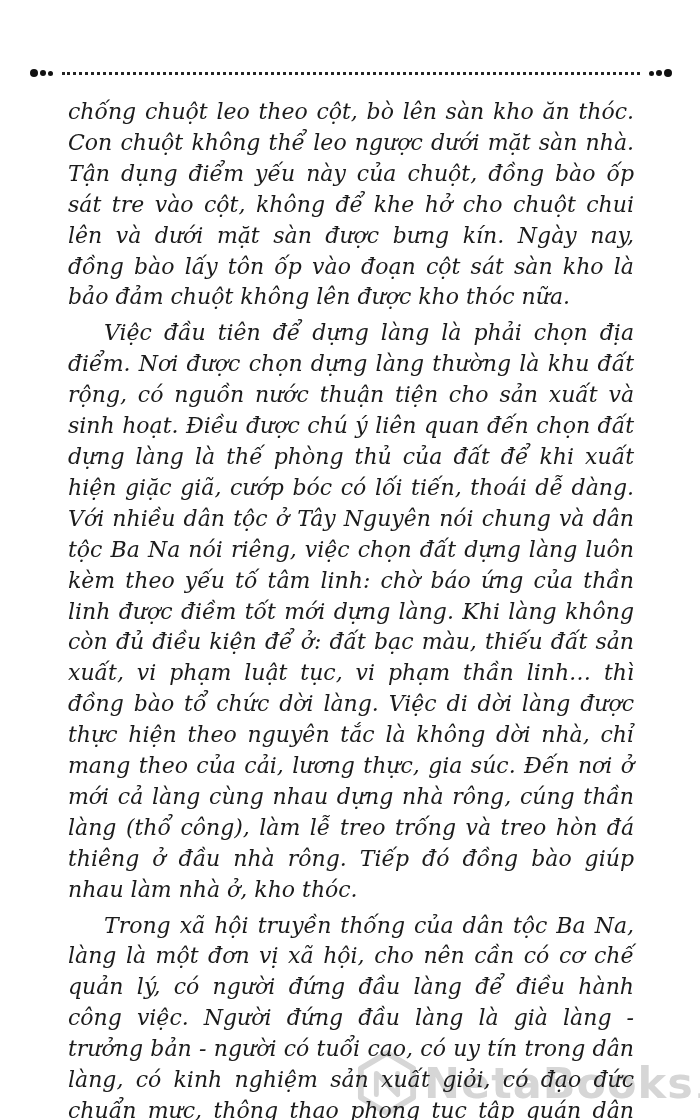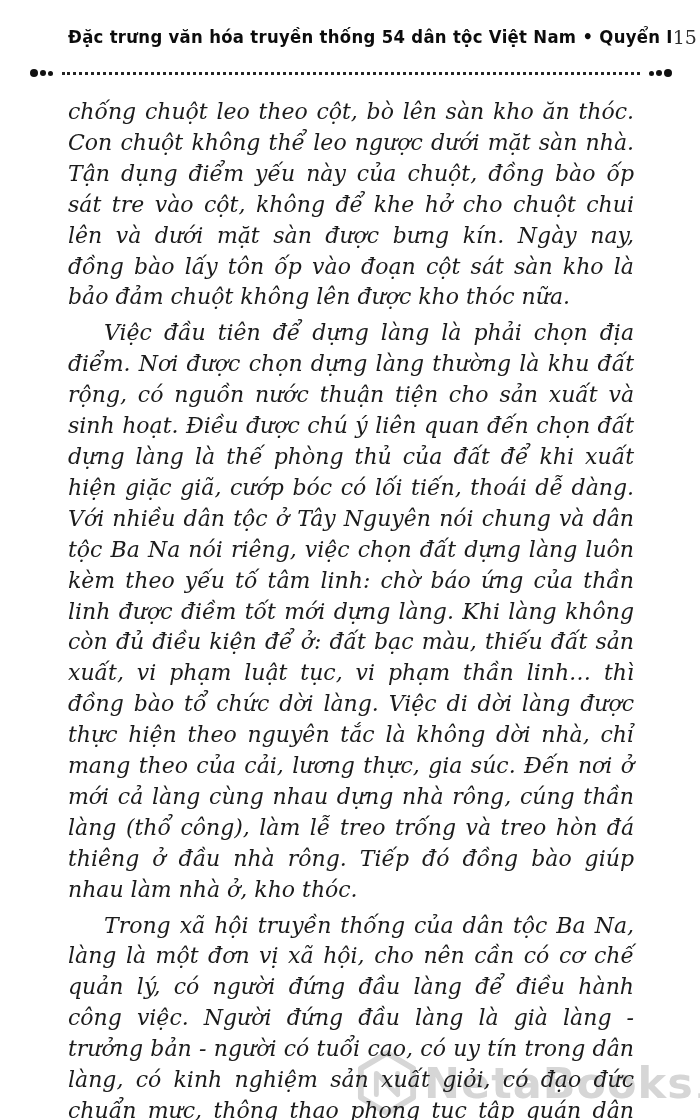--- a/index.html
+++ b/index.html
@@ -117,24 +117,20 @@
     font-size: 25px;
     line-height: 1;
     margin-left: 2px;
   }
 </style>
 </head>
 <body>
 
 <div class="page">
 
-  <div class="header">
-    <div class="header-title">Đặc trưng văn hóa truyền thống 54 dân tộc Việt Nam • Quyển I</div>
-    <div class="page-number">15</div>
-  </div>
 
   <div class="rule">
     <span class="end-dots">
       <i class="d-lg"></i>
         <i class="d-md"></i>
         <i class="d-sm"></i>
     </span>
     <span class="rule-line"></span>
     <span class="end-dots">
       <i class="d-sm"></i>

